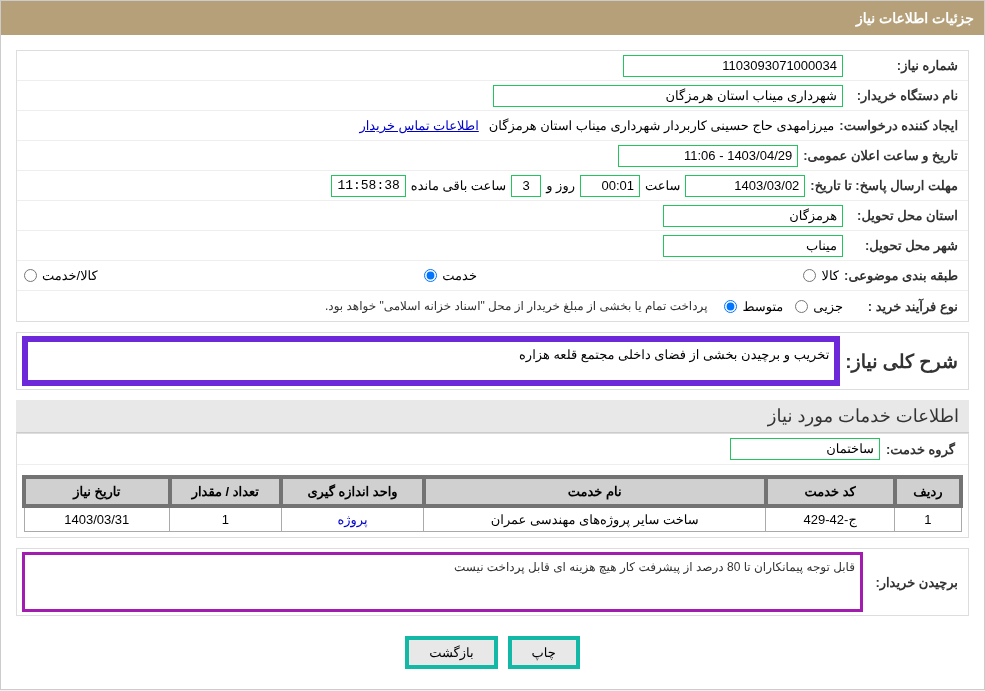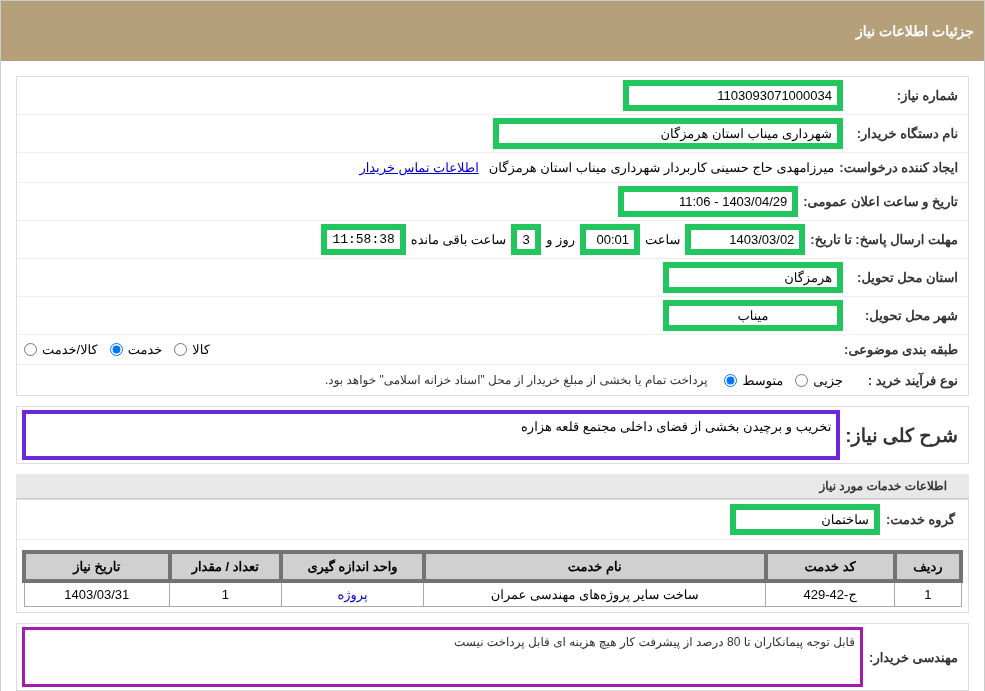--- a/index.html
+++ b/index.html
@@ -39,62 +39,62 @@
       padding: 0 5px;
       min-width: 120px;
       text-align: right;
       font-weight: bold;
     }
     .field-value {
       flex: 1;
       text-align: right;
     }
     .input-box {
-      border: 6px solid #22c55e;
+      border: 1px solid #22c55e;
       background: #fff;
       padding: 2px 5px;
       min-height: 22px;
       min-width: 100px;
       display: inline-block;
     }
     .link-blue {
       color: #0000cc;
       text-decoration: underline;
       cursor: pointer;
     }
     .section-header {
       background: #e8e8e8;
       border-bottom: 1px solid #ccc;
-      padding: 5px 22px;
-      font-weight: bold;
-      font-size: 12px;
+      padding: 5px 10px;
+      font-weight: normal;
+      font-size: 18px;
       color: #333;
       text-align: right;
     }
     .radio-group {
       display: flex;
       align-items: center;
       gap: 10px;
       flex-direction: row-reverse;
-      justify-content: flex-start;
+      justify-content: space-between;
     }
     .radio-item {
       display: flex;
       align-items: center;
       gap: 3px;
     }
     .radio-item input[type="radio"] {
       margin: 0 2px;
     }
     .purchase-note {
       color: #333;
       font-size: 12px;
     }
     .description-box {
-      border: 4px solid #6d28d9;
+      border: 6px solid #6d28d9;
       background: #fff;
       min-height: 50px;
       padding: 5px;
       text-align: right;
       direction: rtl;
       width: 100%;
     }
     .services-table {
       width: 100%;
       border-collapse: collapse;
@@ -132,21 +132,21 @@
       padding: 5px 20px;
       border: 4px solid #14b8a6;
       background: #e8e8e8;
       cursor: pointer;
       font-family: Tahoma, Arial, sans-serif;
       font-size: 13px;
     }
     .section-title-bar {
       background: #b5a07a;
       color: #fff;
-      padding: 22px 10px;
+      padding: 9px 10px;
       font-weight: bold;
       font-size: 14px;
       text-align: right;
       margin-bottom: 5px;
     }
     .service-group-row {
       display: flex;
       align-items: center;
       padding: 4px 8px;
       border-bottom: 1px solid #eee;
@@ -209,21 +209,21 @@
       <div class="form-row">
         <span class="field-label">استان محل تحویل:</span>
         <div class="field-value">
           <span class="input-box" style="min-width:180px;">هرمزگان</span>
         </div>
       </div>
 
       <div class="form-row">
         <span class="field-label">شهر محل تحویل:</span>
         <div class="field-value">
-          <span class="input-box" style="min-width:180px;text-align:center;">میناب</span>
+          <span class="input-box" style="min-width:180px;">میناب</span>
         </div>
       </div>
 
       <div class="form-row">
         <span class="field-label">طبقه بندی موضوعی:</span>
         <div class="field-value radio-group">
           <div class="radio-item">
             <label>کالا/خدمت</label>
             <input type="radio" name="category" value="kala_khedmat" style="">
           </div>
@@ -297,21 +297,21 @@
       <td>1403/03/31</td>
     </tr>
             </tbody>
         </table>
       </div>
 
     </div>
 
     <div class="form-section">
       <div class="form-row">
-        <span class="field-label" style="min-width:100px; font-weight:bold;">مهندسی خریدار:</span>
+        <span class="field-label" style="min-width:100px; font-weight:bold;">برچیدن خریدار:</span>
         <div class="field-value">
           <div class="buyer-note">قابل توجه پیمانکاران تا 80 درصد از پیشرفت کار  هیچ هزینه ای قابل پرداخت نیست</div>
         </div>
       </div>
     </div>
 
     <div class="buttons-row">
       <button class="btn">چاپ</button>
       <button class="btn">بازگشت</button>
     </div>

